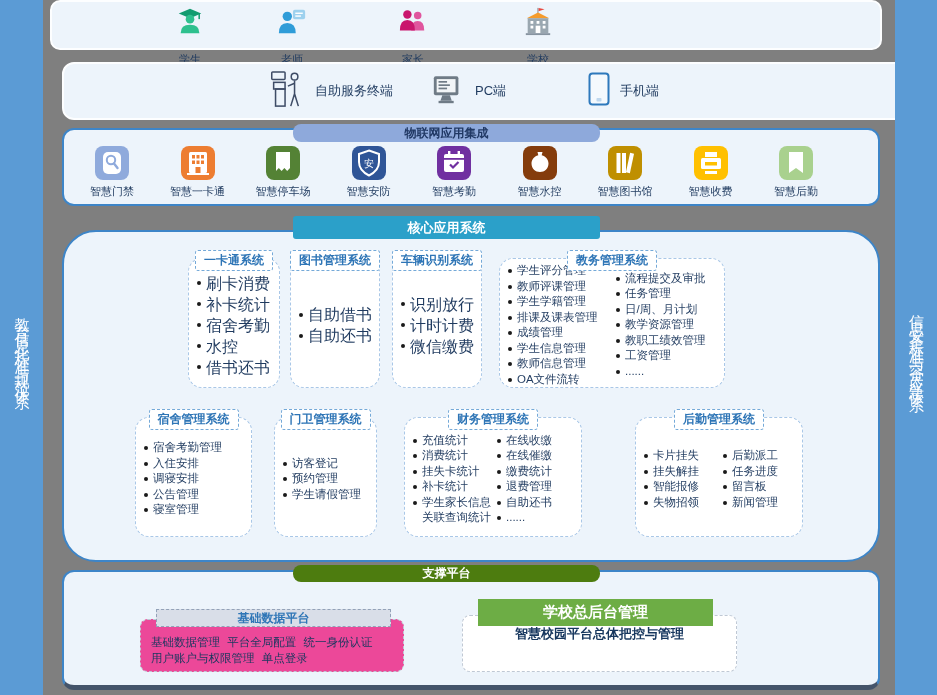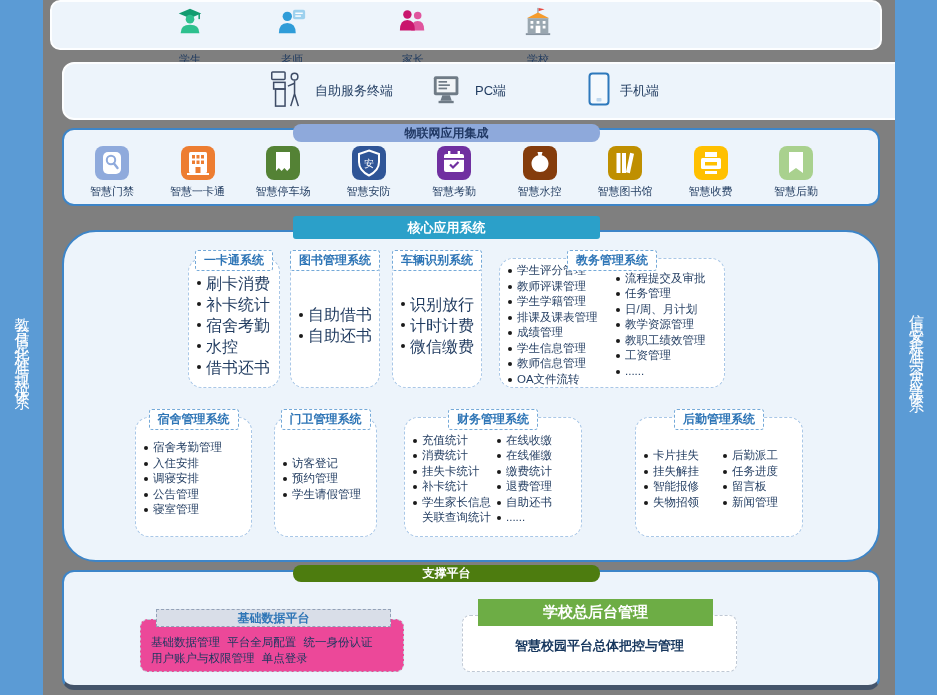--- a/index.html
+++ b/index.html
@@ -60,21 +60,21 @@
                border:1px dashed #93A2B8;color:#2E75B6;font-weight:bold;font-size:12px;display:flex;
                align-items:center;justify-content:center;z-index:2;box-sizing:border-box;}
   .base-content{position:absolute;left:76px;top:47px;width:264px;height:53px;background:#ec4899;
                border:1px dashed #BFC8D4;border-radius:8px;padding:14px 6px 16px 10px;font-size:11.5px;
                color:#17375E;line-height:16px;box-sizing:border-box;word-spacing:4px;}
   .admin-header{position:absolute;left:414px;top:27px;width:235px;height:27px;background:#6DAD45;
                color:#FFFFFF;font-weight:bold;font-size:15px;display:flex;align-items:center;
                justify-content:center;z-index:2;}
   .admin-content{position:absolute;left:398px;top:43px;width:275px;height:57px;background:#FFFFFF;
                border:1px dashed #BFC8D4;border-radius:8px;display:flex;align-items:flex-end;
-               justify-content:center;padding-bottom:16px;font-size:13px;font-weight:bold;color:#17375E;
+               justify-content:center;padding-bottom:28px;font-size:13px;font-weight:bold;color:#17375E;
                box-sizing:border-box;}
 </style>
 </head>
 <body>
 
 <div class="sidebar left">
   <span class="vtext">教育信息化标准与规范体系</span>
 </div>
 <div class="sidebar right">
   <span class="vtext">信息安全标准与容灾应急体系</span>

